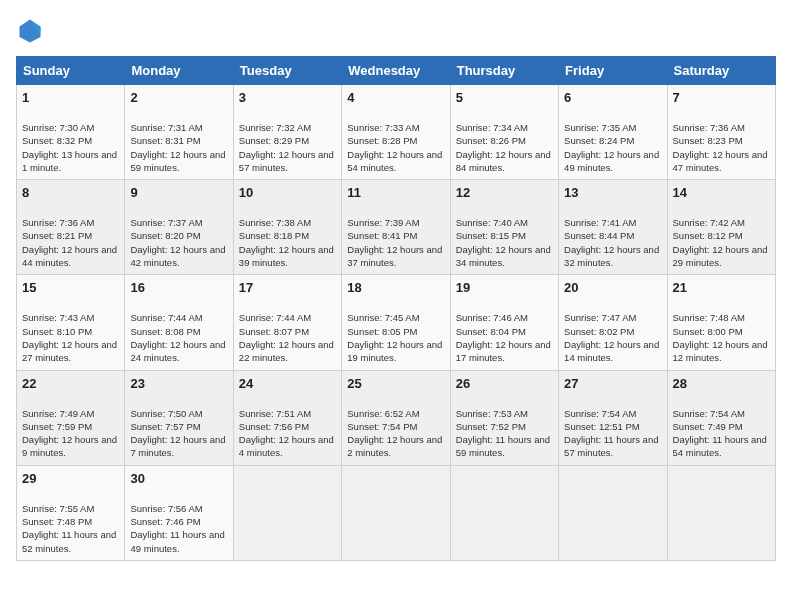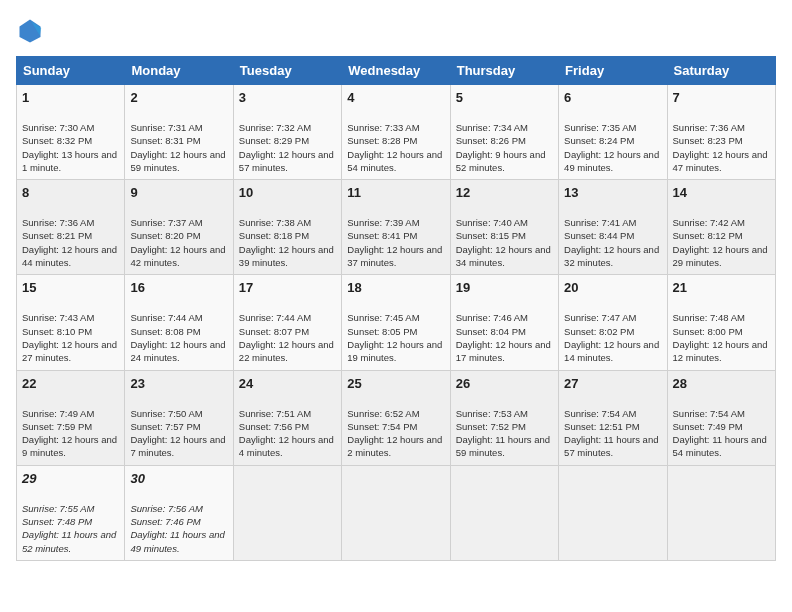--- a/index.html
+++ b/index.html
@@ -78,21 +78,20 @@
       font-size: 9.5px;
       line-height: 1.4;
       color: #333;
       margin-top: 16px;
     }
     .empty-cell {
       background: #f0f0f0 !important;
     }
     .last-row td {
       height: 70px;
-      font-style: italic;
     }
   </style>
 </head>
 <body>
 
 <div class="header-area">
   <div class="logo">
     <svg class="logo-icon" viewBox="0 0 40 40">
       <polygon points="20,5 35,15 35,30 20,38 5,30 5,15" fill="#1a6fc4" opacity="0.85"></polygon>
       <polygon points="22,8 36,17 34,28" fill="#2d9cdb" opacity="0.7"></polygon>
@@ -151,21 +150,21 @@
           <div>Sunrise: 7:33 AM</div>
           <div>Sunset: 8:28 PM</div>
           <div>Daylight: 12 hours and 54 minutes.</div>
         </div>
       </td>
         <td>
         <span class="day-number">5</span>
         <div class="day-info">
           <div>Sunrise: 7:34 AM</div>
           <div>Sunset: 8:26 PM</div>
-          <div>Daylight: 9 hours and 52 minutes.</div>
+          <div>Daylight: 12 hours and 84 minutes.</div>
         </div>
       </td>
         <td>
         <span class="day-number">6</span>
         <div class="day-info">
           <div>Sunrise: 7:35 AM</div>
           <div>Sunset: 8:24 PM</div>
           <div>Daylight: 12 hours and 49 minutes.</div>
         </div>
       </td>

